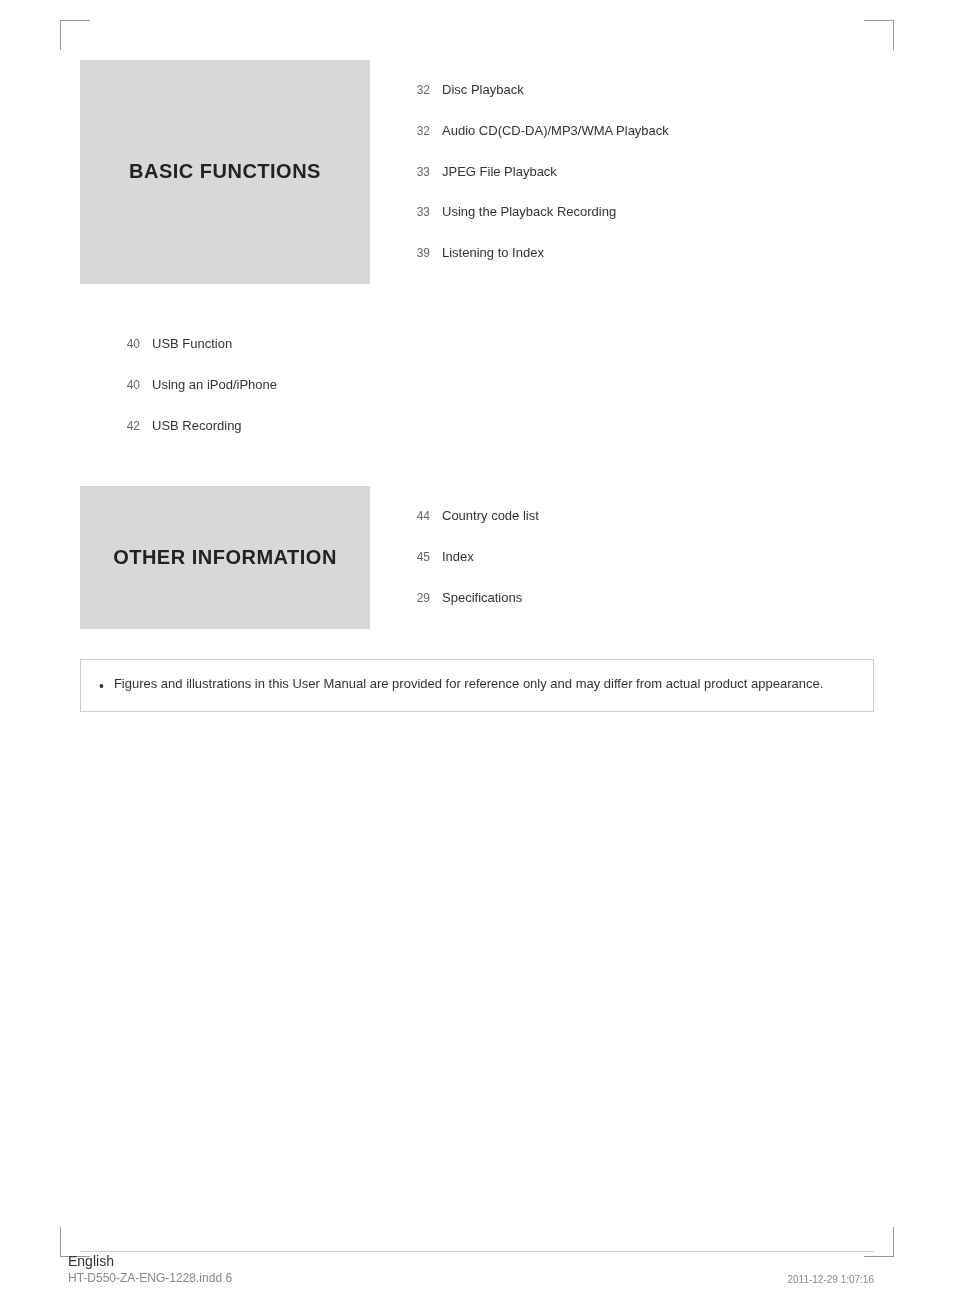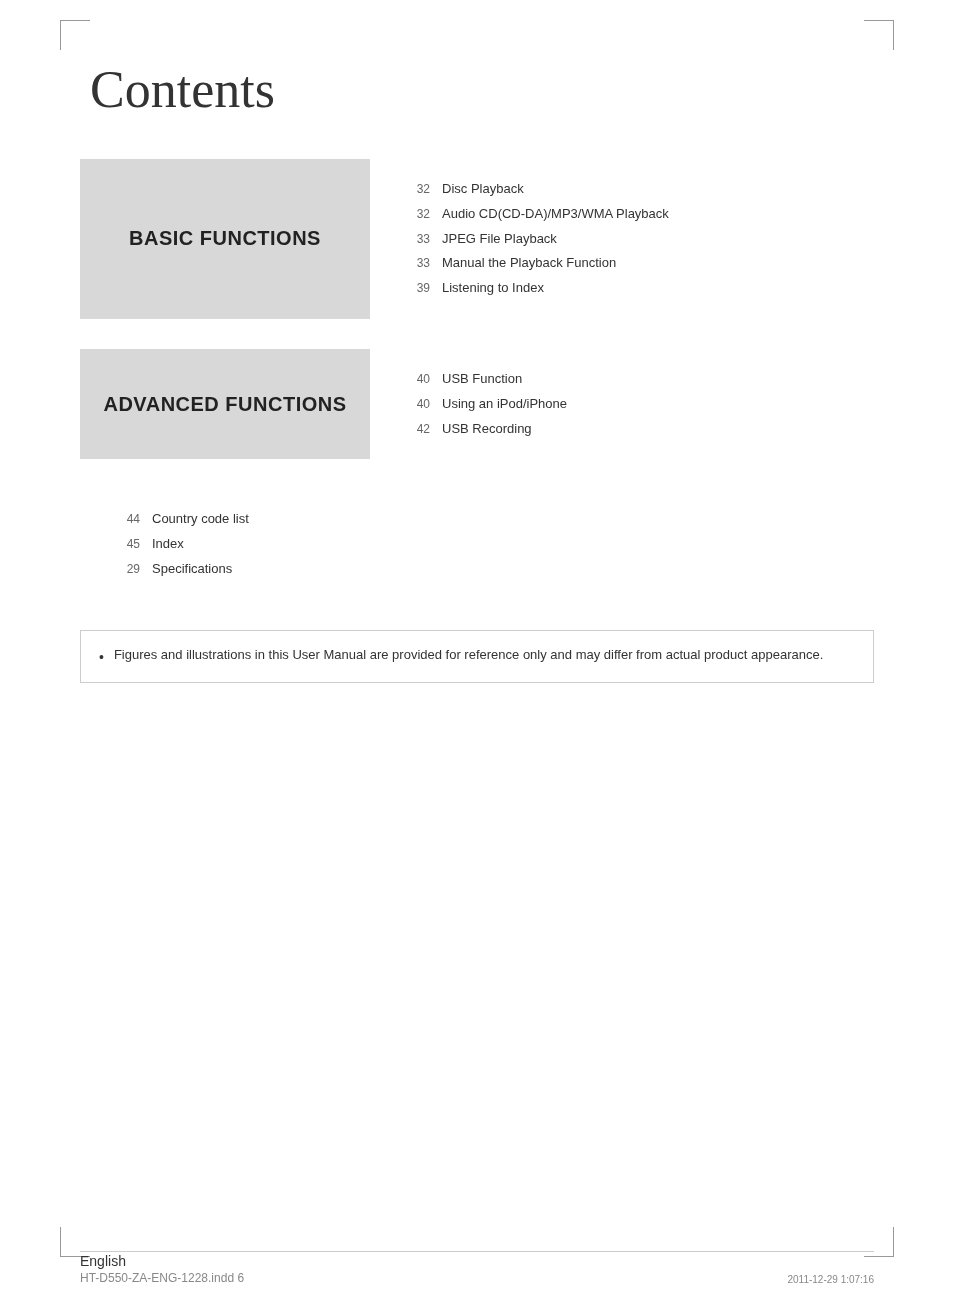--- a/index.html
+++ b/index.html
@@ -125,21 +125,21 @@
       text-align: center;
       letter-spacing: 0.5px;
     }
 
     .section-items {
       flex: 1;
       padding: 20px 0 20px 30px;
       display: flex;
       flex-direction: column;
       justify-content: center;
-      gap: 4px;
+      gap: 20px;
     }
 
     .section-item {
       display: flex;
       flex-direction: row;
       align-items: baseline;
       font-size: 13px;
       color: #333;
       line-height: 1.6;
     }
@@ -176,21 +176,21 @@
     }
 
     .note-text {
       flex: 1;
     }
 
     
     .footer {
       position: absolute;
       bottom: 22px;
-      left: 80px;
+      left: 68px;
       right: 80px;
       display: flex;
       justify-content: space-between;
       align-items: flex-end;
       font-size: 11px;
       color: #666;
     }
 
     .footer-left {
       display: flex;
@@ -231,21 +231,20 @@
 
   <div class="border-top-left"></div>
   <div class="border-left-vert"></div>
   <div class="border-top-right"></div>
   <div class="border-right-vert"></div>
   <div class="border-bottom-left"></div>
   <div class="border-bottom-left-vert"></div>
   <div class="border-bottom-right"></div>
   <div class="border-bottom-right-vert"></div>
 
-  <h1 class="title">Contents</h1>
 
   <div>
 
     <div class="toc-section">
       <div class="section-label-box">
         <span class="section-label">BASIC FUNCTIONS</span>
       </div>
       <div class="section-items">
         <div class="section-item">
           <span class="item-page-num">32</span>
@@ -254,50 +253,50 @@
         <div class="section-item">
           <span class="item-page-num">32</span>
           <span class="item-label">Audio CD(CD-DA)/MP3/WMA Playback</span>
         </div>
         <div class="section-item">
           <span class="item-page-num">33</span>
           <span class="item-label">JPEG File Playback</span>
         </div>
         <div class="section-item">
           <span class="item-page-num">33</span>
-          <span class="item-label">Manual the Playback Function</span>
+          <span class="item-label">Using the Playback Recording</span>
         </div>
         <div class="section-item">
           <span class="item-page-num">39</span>
           <span class="item-label">Listening to Index</span>
         </div>
       </div>
     </div>
 
     <div class="toc-section">
-      <div class="section-label-box">
-        <span class="section-label">ADVANCED FUNCTIONS</span>
-      </div>
       <div class="section-items">
         <div class="section-item">
           <span class="item-page-num">40</span>
           <span class="item-label">USB Function</span>
         </div>
         <div class="section-item">
           <span class="item-page-num">40</span>
           <span class="item-label">Using an iPod/iPhone</span>
         </div>
         <div class="section-item">
           <span class="item-page-num">42</span>
           <span class="item-label">USB Recording</span>
         </div>
       </div>
     </div>
 
     <div class="toc-section">
+      <div class="section-label-box">
+        <span class="section-label">OTHER INFORMATION</span>
+      </div>
       <div class="section-items">
         <div class="section-item">
           <span class="item-page-num">44</span>
           <span class="item-label">Country code list</span>
         </div>
         <div class="section-item">
           <span class="item-page-num">45</span>
           <span class="item-label">Index</span>
         </div>
         <div class="section-item">

